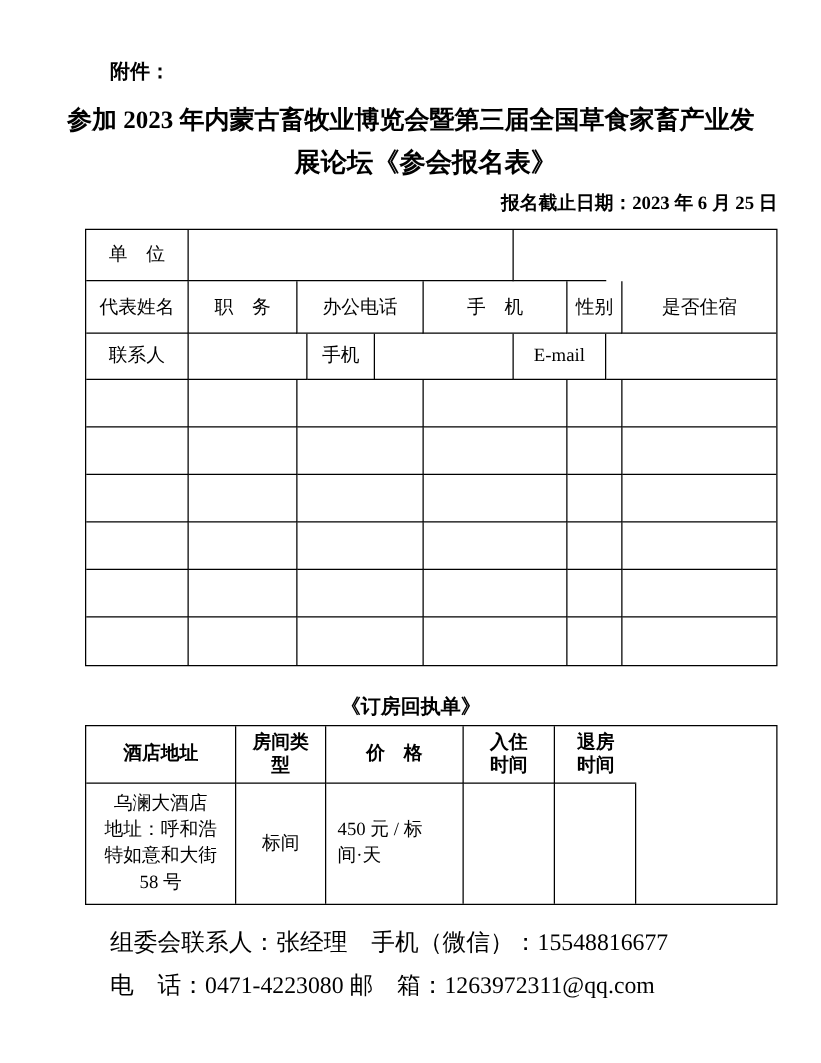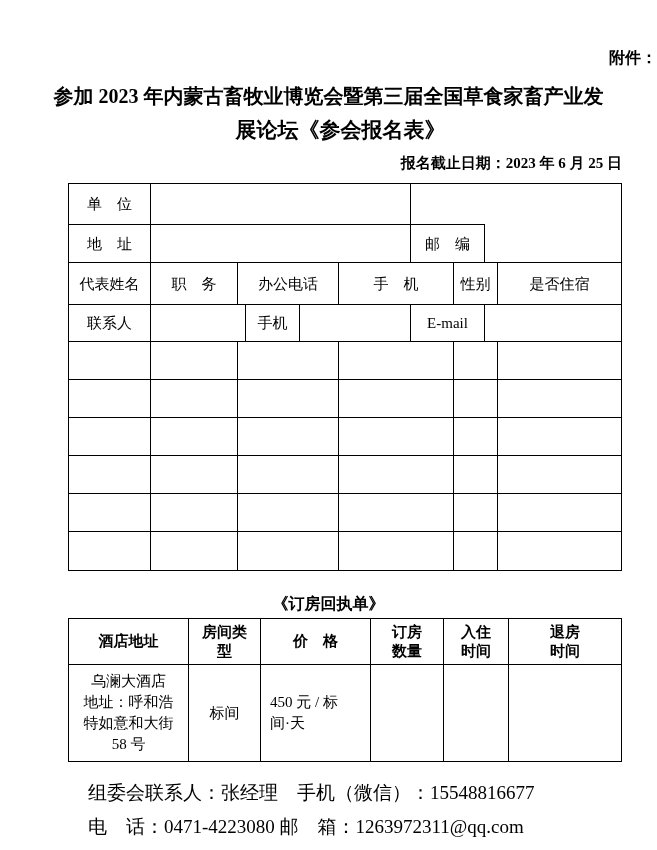--- a/index.html
+++ b/index.html
@@ -3,21 +3,21 @@
 <meta charset="utf-8">
 <style>
   html,body{margin:0;padding:0;}
   body{
     width:657px;height:850px;background:#ffffff;color:#000;
     font-family:"Liberation Serif","DejaVu Serif",serif;
     -webkit-font-smoothing:antialiased;
     overflow:hidden;
   }
   .attachment{
-    margin:47px 0 0 88px;font-size:16px;font-weight:bold;line-height:22px;text-align:right;
+    margin:47px 0 0 88px;font-size:16px;font-weight:bold;line-height:22px;
   }
   .title{width:657px;text-align:center;font-weight:bold;}
   .title-l1{margin-top:15px;font-size:20px;line-height:24px;}
   .title-l2{margin-top:10px;font-size:21px;line-height:24px;margin-left:12px;}
   .deadline{
     width:622px;text-align:right;font-weight:bold;font-size:15px;
     margin-top:10px;line-height:22px;
   }
   
   .tbl{
@@ -62,26 +62,20 @@
 
   <div class="title title-l1">参加 2023 年内蒙古畜牧业博览会暨第三届全国草食家畜产业发</div>
   <div class="title title-l2">展论坛《参会报名表》</div>
 
   <div class="deadline">报名截止日期：2023 年 6 月 25 日</div>
 
   <div class="tbl">
     <div class="trow r12 h41">
       <div class="c">单　位</div>
       <div class="c"></div>
-      <div class="c"></div>
-    </div>
-    <div class="trow r12 h38">
-      <div class="c">地　址</div>
-      <div class="c"></div>
-      <div class="c">邮　编</div>
       <div class="c"></div>
     </div>
     <div class="trow rd h42">
       <div class="c">代表姓名</div>
       <div class="c">职　务</div>
       <div class="c">办公电话</div>
       <div class="c">手　机</div>
       <div class="c">性别</div>
       <div class="c">是否住宿</div>
     </div>
@@ -145,22 +139,20 @@
     </div>
 
   <div class="booking-title">《订房回执单》</div>
 
   <div class="tbl tbl2">
     <div class="trow r2g hdr2">
       <div class="c">酒店地址</div>
       <div class="c">房间类
 型</div>
       <div class="c">价　格</div>
-      <div class="c">订房
-数量</div>
       <div class="c">入住
 时间</div>
       <div class="c">退房
 时间</div>
     </div>
     <div class="trow r2g hotelrow">
       <div class="c cell-hotel">乌澜大酒店
 地址：呼和浩
 特如意和大街
 58 号</div>

